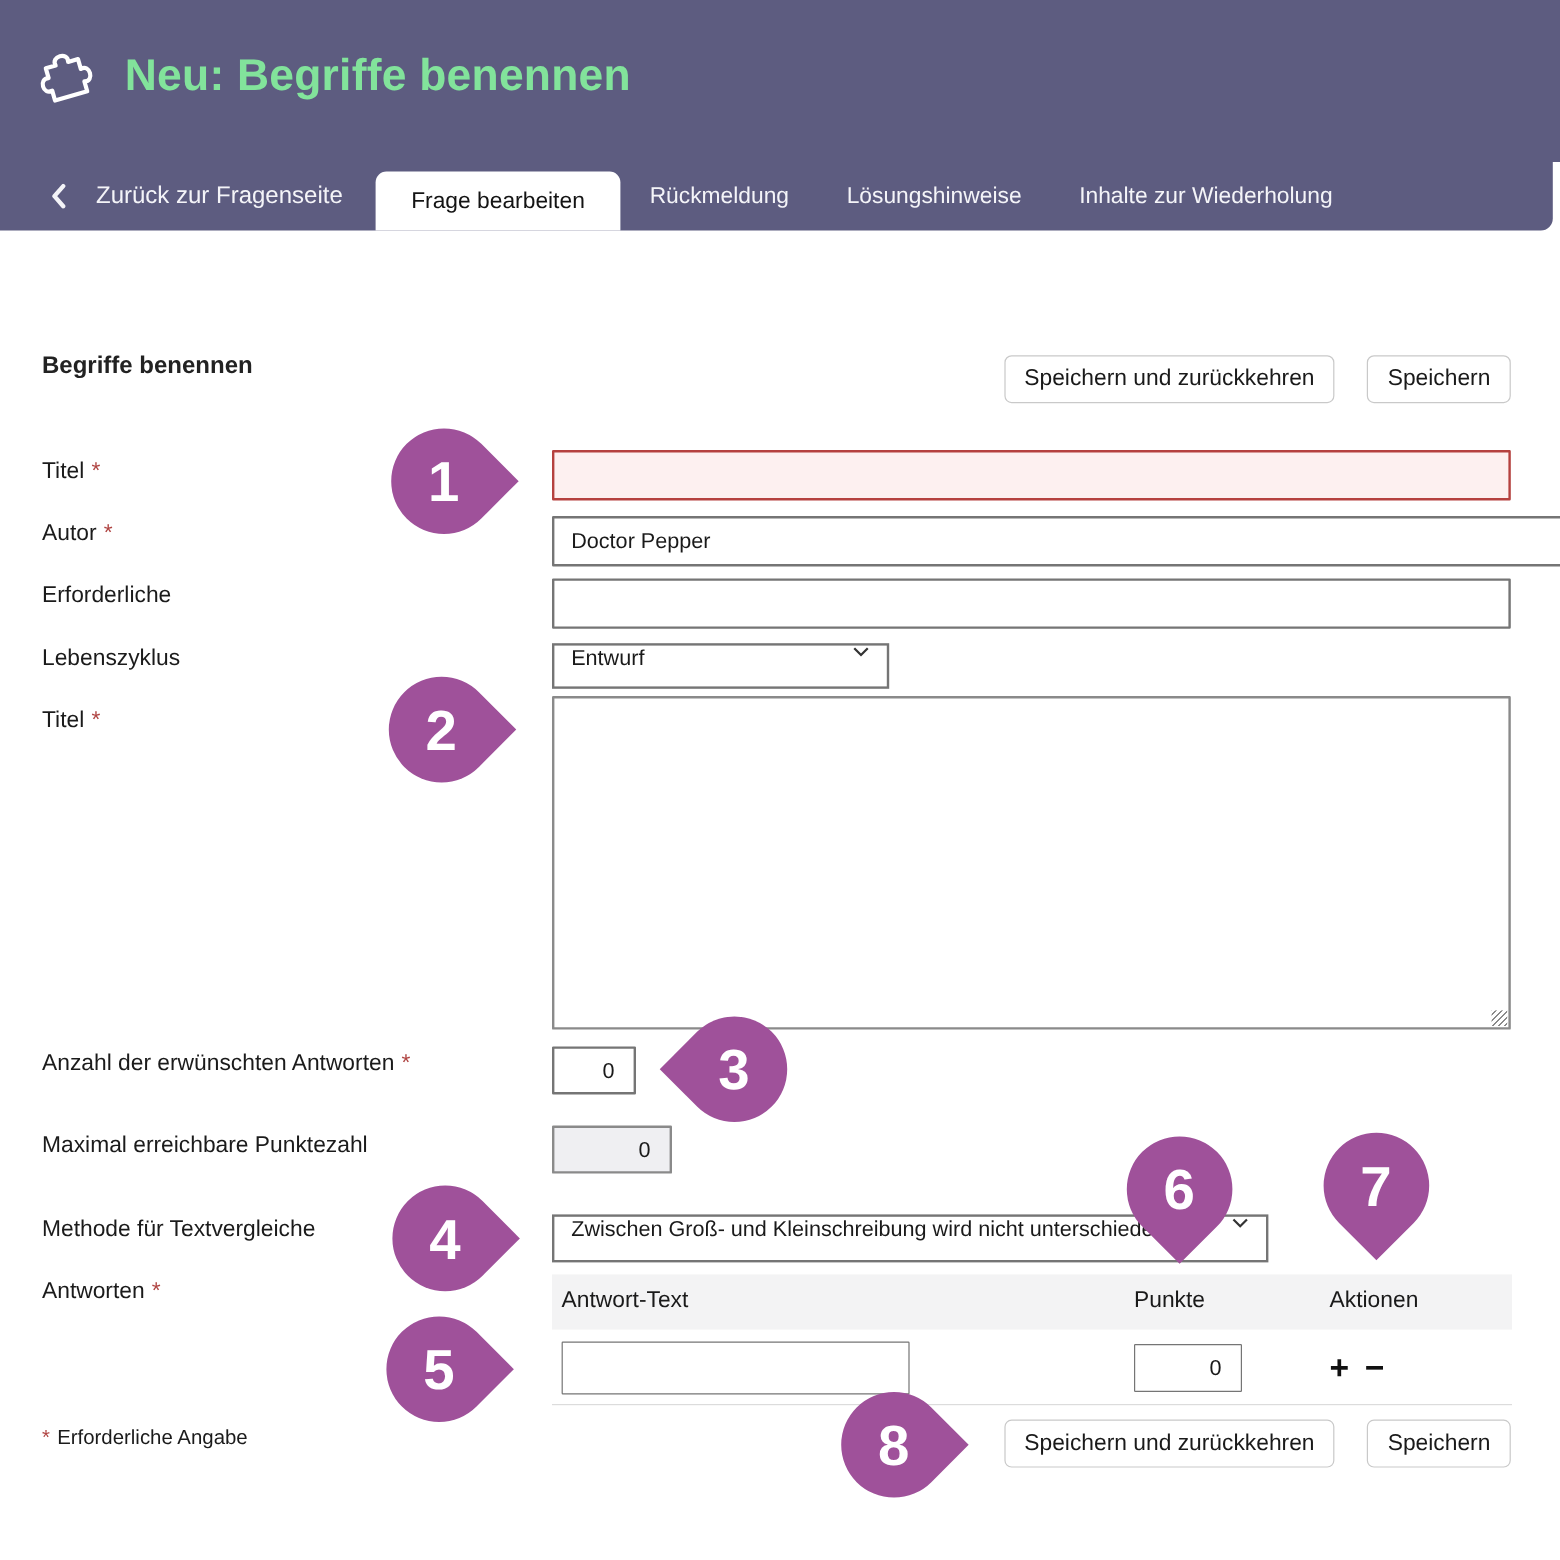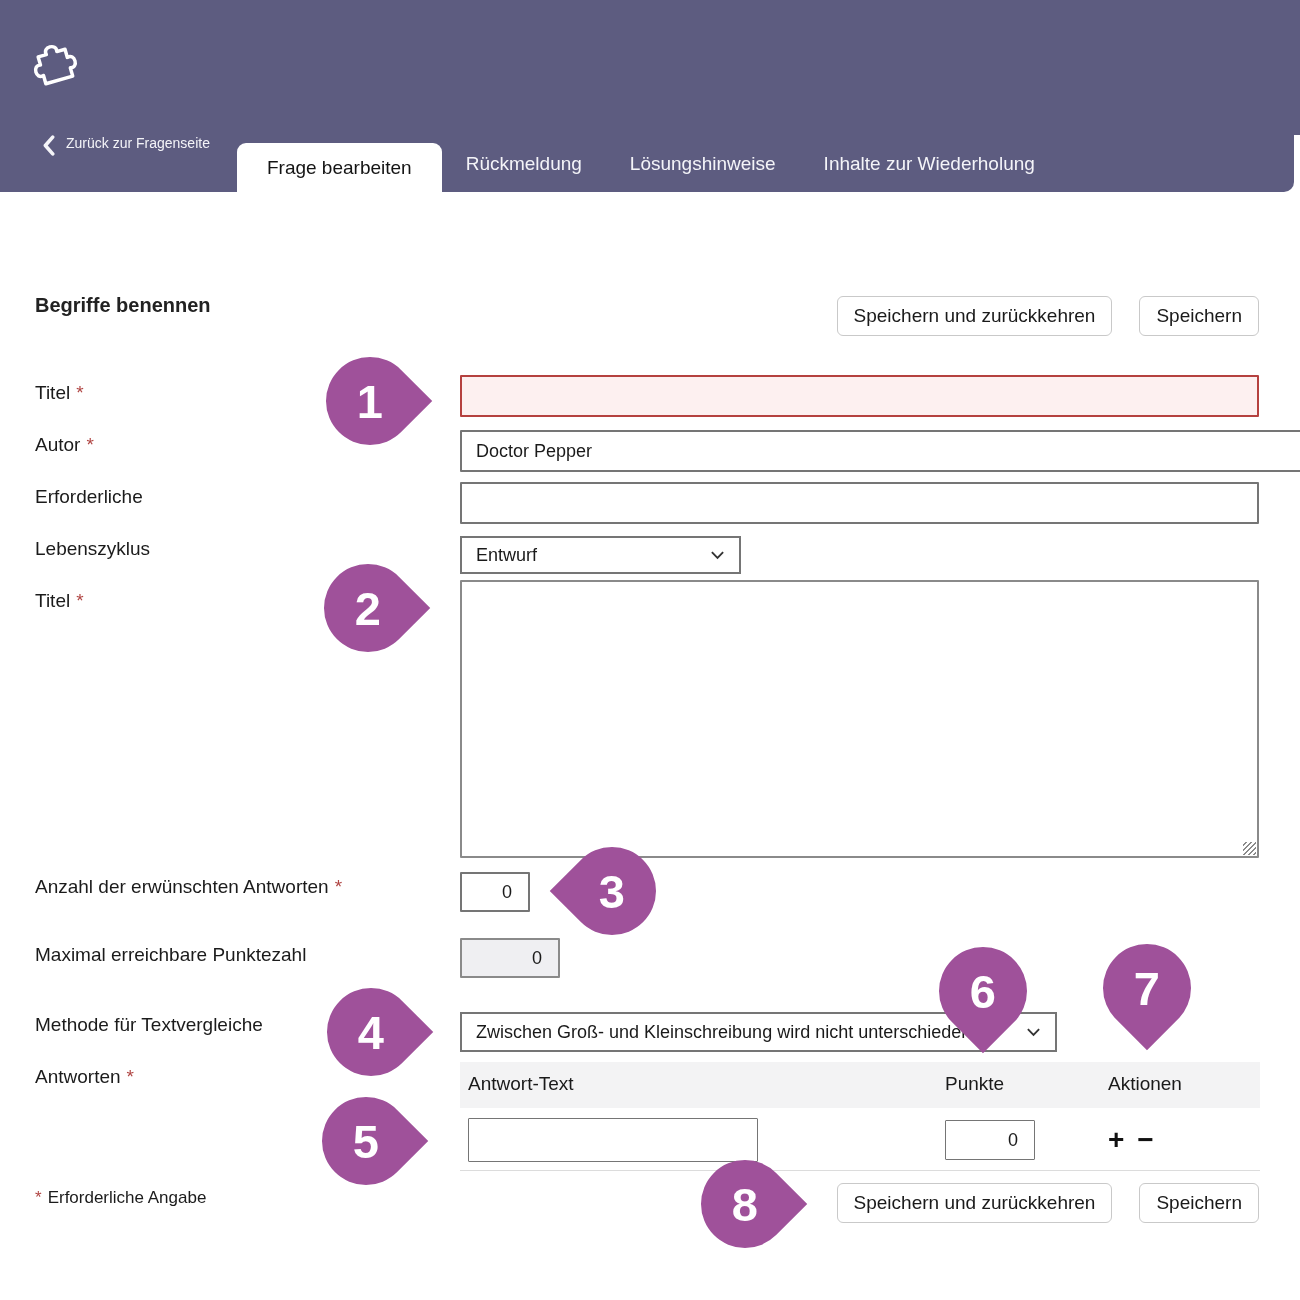--- a/index.html
+++ b/index.html
@@ -7,40 +7,40 @@
     position:relative;width:1300px;height:1300px;background:#ffffff;overflow:hidden;
     font-family:"Liberation Sans","DejaVu Sans",sans-serif;color:#1a1a1a;
   }
   
   .header{position:absolute;left:0;top:0;width:1300px;height:135px;background:#5d5c80;}
   .app-icon{position:absolute;left:24px;top:34px;width:62px;height:62px;transform:rotate(-16deg);}
   .app-title{position:absolute;left:104px;top:42px;margin:0;font-size:37px;font-weight:700;color:#82e39b;letter-spacing:.2px;}
   
   .tabbar{position:absolute;left:0;top:135px;width:1294px;height:57px;background:#5d5c80;
     border-radius:0 0 10px 0;display:flex;align-items:stretch;}
-  .back-link{display:flex;gap:11px;margin-left:42px;color:#f4f4f8;font-size:14px;cursor:pointer;}
+  .back-link{display:flex;align-items:center;gap:25px;margin-left:42px;color:#f4f4f8;font-size:20px;cursor:pointer;}
   .tab{display:flex;align-items:center;padding:0 24px;color:#f4f4f8;font-size:19px;cursor:pointer;}
   .tab.active{margin-left:27px;padding:0 30px;background:#ffffff;color:#141414;align-self:flex-end;height:49px;border-radius:9px 9px 0 0;}
   
   .page-heading{position:absolute;left:35px;top:294px;margin:0;font-size:20px;font-weight:700;color:#222;}
   .actions{position:absolute;display:flex;gap:11px;}
   .actions.top{right:41px;top:296px;}
   .actions.bottom{right:41px;top:1183px;}
   .btn{height:40px;padding:0 16px;background:#fff;border:1px solid #c9c9c9;border-radius:6px;
     font-family:inherit;font-size:19px;color:#1a1a1a;cursor:pointer;white-space:nowrap;margin-left:16px;}
   
   .flabel{position:absolute;left:35px;font-size:19px;color:#1b1b1b;}
   .req{color:#b04543;margin-left:6px;}
   .tinput{position:absolute;box-sizing:border-box;border:2px solid #757575;background:#fff;
     font-family:inherit;font-size:18px;color:#1a1a1a;padding:0 14px;border-radius:1px;}
   .tinput.error{border-color:#b5413f;background:#fdf0f0;}
   .tinput.num{text-align:right;padding-right:16px;}
   .tinput.disabled{background:#efeff2;border-color:#8a8a8a;}
   .fselect{position:absolute;box-sizing:border-box;border:2px solid #757575;background:#fff;
-    display:flex;align-items:center;font-size:18px;color:#1a1a1a;padding:0 14px;cursor:pointer;justify-content:space-between;}
+    display:flex;align-items:flex-start;font-size:18px;color:#1a1a1a;padding:0 14px;cursor:pointer;justify-content:space-between;}
   .fselect .chev{display:flex;align-items:center;}
   .ftextarea{position:absolute;box-sizing:border-box;border:2px solid #8a8a8a;background:#fff;
     font-family:inherit;font-size:18px;padding:8px 12px;resize:none;border-radius:1px;}
   .grip{position:absolute;left:1243px;top:842px;width:13px;height:13px;cursor:nwse-resize;
     background:repeating-linear-gradient(135deg,transparent,transparent 2px,#8a8a8a 2px,#8a8a8a 3.5px);}
   
   .thead{position:absolute;left:460px;top:1062px;width:800px;height:46px;background:#f3f3f4;font-size:19px;color:#1a1a1a;}
   .thead .c1{position:absolute;left:8px;top:11px;}
   .thead .c2{position:absolute;left:485px;top:11px;}
   .thead .c3{position:absolute;left:648px;top:11px;}
@@ -63,20 +63,21 @@
 <body>
 
 <div class="screen">
 
   <div class="header">
     <span class="app-icon">
       <svg viewBox="0 0 80 80" width="62" height="62">
         <path d="M22 24 h11 c-3 -11 17 -11 14 0 h11 v11 c11 -3 11 17 0 14 v11 h-36 v-11 c-11 3 -11 -17 0 -14 z" fill="none" stroke="#ffffff" stroke-width="4.5" stroke-linejoin="round"></path>
       </svg>
     </span>
+    <h1 class="app-title">Neu: Begriffe benennen</h1>
   </div>
 
   <nav class="tabbar">
     <a class="back-link">
       <span>
         <svg viewBox="0 0 12 20" width="13" height="21">
             <path d="M10 2 L3 10 L10 18" fill="none" stroke="#f4f4f8" stroke-width="3.4" stroke-linecap="round" stroke-linejoin="round"></path>
           </svg>
       </span>
       <span>Zurück zur Fragenseite</span>

